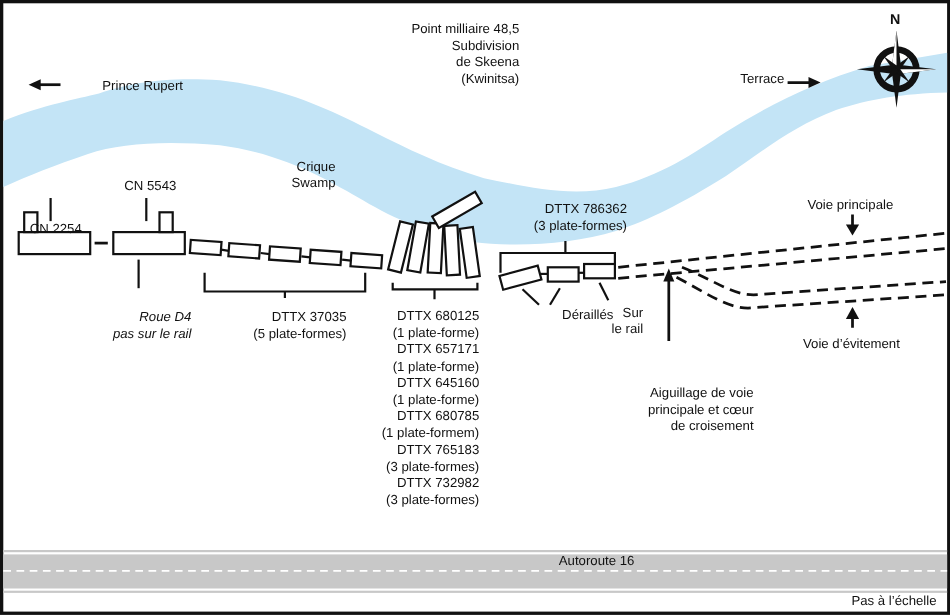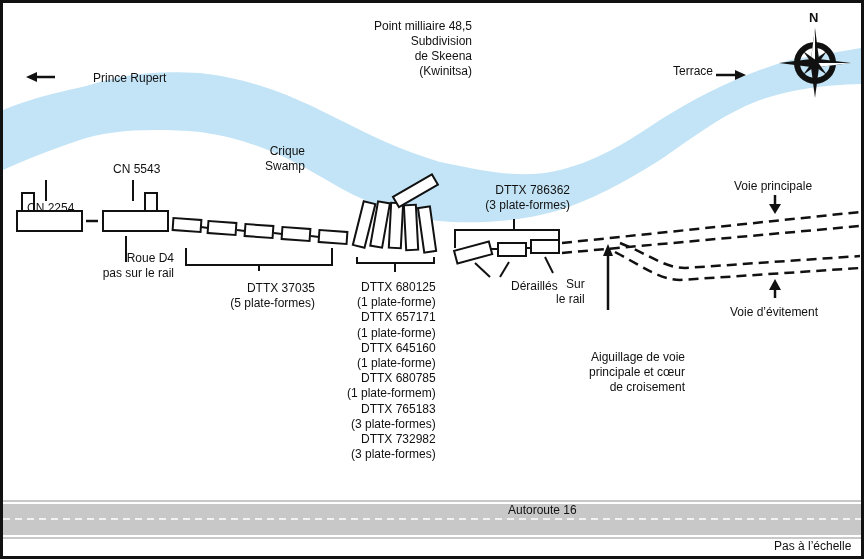--- a/index.html
+++ b/index.html
@@ -137,21 +137,21 @@
 <div class="lbl" style="left:809px;top:10px;font-weight:bold;font-size:13px;">N</div>
 
 <div class="lbl l" style="left:265px;top:144px;">
   <div>Crique</div>
   <div>Swamp</div>
 </div>
 
 <div class="lbl" style="left:27px;top:165px;margin-top:36px;">CN 2254</div>
 <div class="lbl" style="left:113px;top:162px;">CN 5543</div>
 
-<div class="lbl c" style="left:80px;top:251px;width:94px;">
+<div class="lbl c" style="left:80px;top:281px;width:94px;font-style:italic;">
   <div>Roue D4</div>
   <div>pas sur le rail</div>
 </div>
 
 <div class="lbl c" style="left:205px;top:281px;width:110px;">
   <div>DTTX 37035</div>
   <div>(5 plate-formes)</div>
 </div>
 
 <div class="lbl l" style="left:347px;top:280px;line-height:15.2px;">

